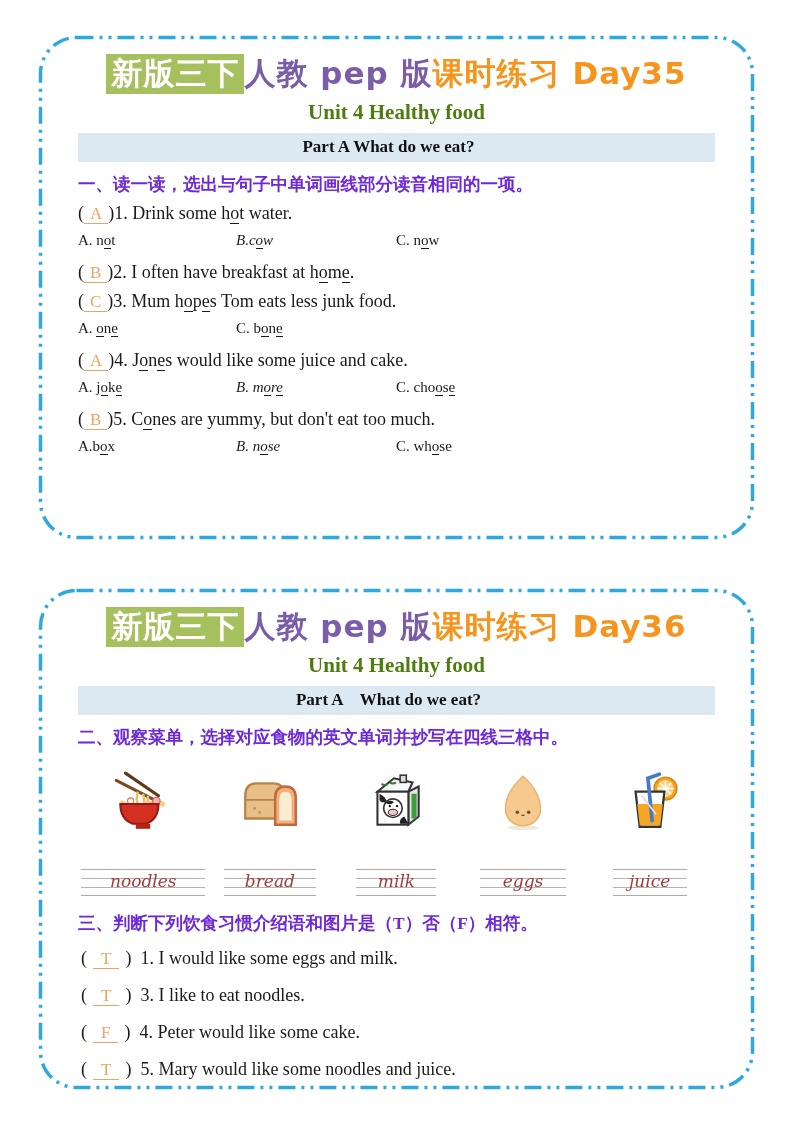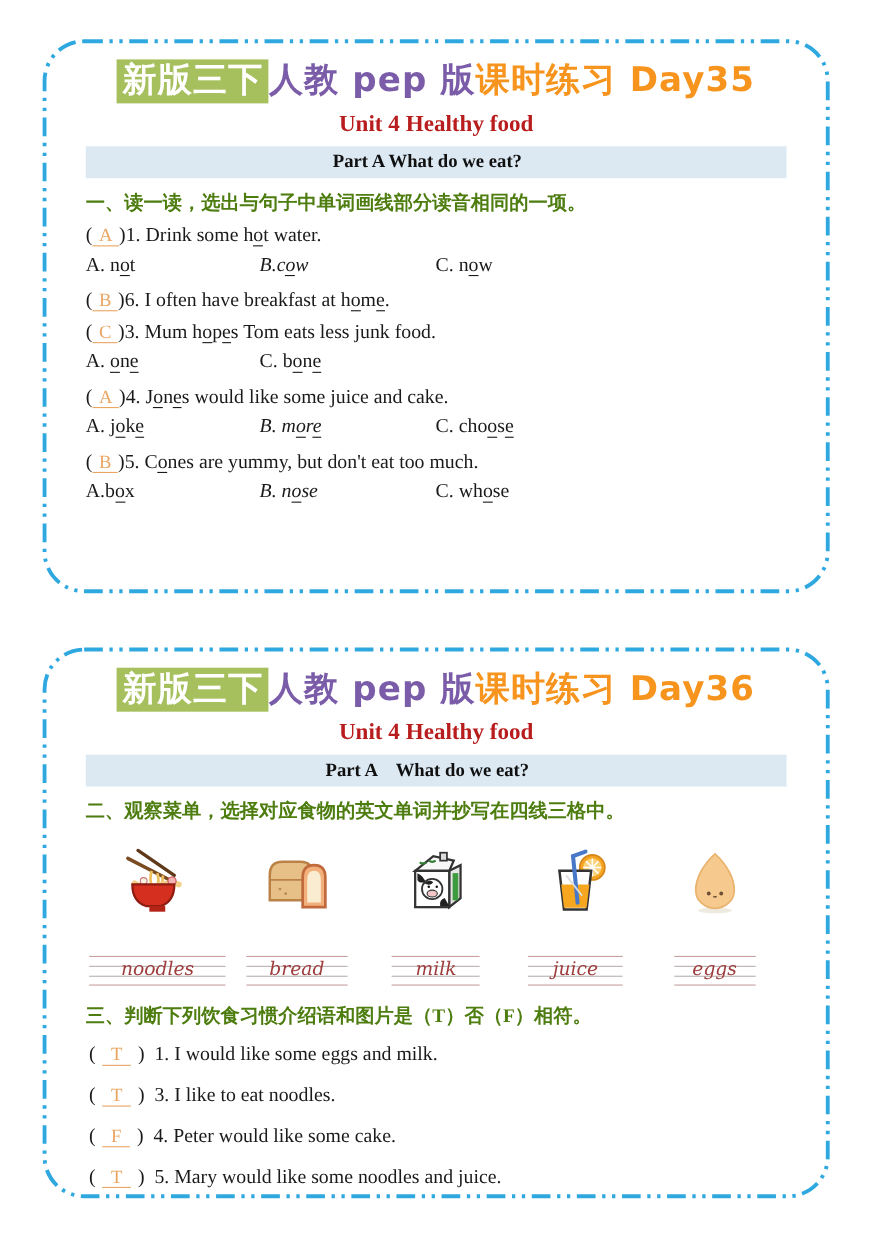--- a/index.html
+++ b/index.html
@@ -19,36 +19,36 @@
     text-align:center; font-family:"DejaVu Sans", sans-serif;
     font-weight:800; font-size:31px; line-height:40px; margin-top:4px;
     letter-spacing:1px; white-space:nowrap;
   }
   .badge { background:#a7c05e; color:#ffffff; padding:1px 5px 3px 5px; }
   .t-purple { color:#7a5ca8; }
   .t-orange { color:#f7941e; }
   .t-day { color:#f7941e; margin-left:12px; }
 
   .unit {
-    text-align:center; color:#b91c1c; font-weight:bold;
+    text-align:center; color:#4d7c0f; font-weight:bold;
     font-size:21px; margin-top:7px; line-height:24px;
   }
   .partbar {
     background:#dce9f2; text-align:center; font-weight:bold;
     font-size:17px; color:#101010; margin-top:9px; padding:4px 16px 5px 0;
     white-space:pre-wrap; line-height:20px;
   }
   .sec-heading {
-    color:#4d7c0f; font-weight:bold; font-size:17.5px;
+    color:#6d28d9; font-weight:bold; font-size:17.5px;
     margin:11px 0 4px 0; line-height:23px;
   }
 
   .qblock { margin:0; }
   .q-stem { font-size:18px; line-height:23px; margin:6px 0 4px 0; }
-  .q-opts { display:flex; font-size:18px; line-height:23px; margin:4px 0 9px 0; }
+  .q-opts { display:flex; font-size:15px; line-height:23px; margin:4px 0 9px 0; }
   .opt-a { width:158px; }
   .opt-b { width:160px;font-style:italic; }
   .opt-c { flex:1; }
   .paren { color:#1a1a1a; }
   .ans {
     color:#e9a562; border-bottom:1.5px solid #e9a562;
     padding:0 6px; font-size:17px;
   }
   .u { border-bottom:1.6px solid #1a1a1a; }
 
@@ -107,21 +107,21 @@
       </div>
       <div class="q-opts">
         <span class="opt-a"><span>A. n</span><span class="u">o</span><span>t</span></span>
         <span class="opt-b"><span>B.c</span><span class="u">o</span><span>w</span></span>
         <span class="opt-c"><span>C. n</span><span class="u">o</span><span>w</span></span>
       </div>
     </div>
 
     <div class="qblock">
       <div class="q-stem">
-        <span class="paren">(</span><span class="ans">B</span><span class="paren">)</span><span><span>6. I often have breakfast at h</span><span class="u">o</span><span>m</span><span class="u">e</span><span>.</span></span>
+        <span class="paren">(</span><span class="ans">B</span><span class="paren">)</span><span><span>2. I often have breakfast at h</span><span class="u">o</span><span>m</span><span class="u">e</span><span>.</span></span>
       </div>
     </div>
 
     <div class="qblock">
       <div class="q-stem">
         <span class="paren">(</span><span class="ans">C</span><span class="paren">)</span><span><span>3. Mum h</span><span class="u">o</span><span>p</span><span class="u">e</span><span>s Tom eats less junk food.</span></span>
       </div>
       <div class="q-opts">
         <span class="opt-a"><span>A. </span><span class="u">o</span><span>n</span><span class="u">e</span></span>
         <span class="opt-c"><span>C. b</span><span class="u">o</span><span>n</span><span class="u">e</span></span>
@@ -220,49 +220,49 @@
           </svg>
         </span>
         <div class="wgrid">
           <span class="wword">milk</span>
         </div>
       </div>
 
       <div class="food-item">
         <span class="food-icon">
           <svg width="66" height="66" viewBox="0 0 64 64">
+            <ellipse cx="32" cy="57" rx="15" ry="2.5" fill="#efeae0"></ellipse>
+            <path d="M32 7 C21 17 15 29 15 39 a17 16 0 0 0 34 0 C49 29 43 17 32 7 z" fill="#f6c98e" stroke="#eab36d" stroke-width="1.5"></path>
+            <circle cx="26.5" cy="42" r="1.7" fill="#6b4f35"></circle>
+            <circle cx="37.5" cy="42" r="1.7" fill="#6b4f35"></circle>
+            <path d="M30.5 44.5 q1.5 1 3 0" stroke="#6b4f35" stroke-width="1.2" fill="none"></path>
+          </svg>
+        </span>
+        <div class="wgrid">
+          <span class="wword">eggs</span>
+        </div>
+      </div>
+
+      <div class="food-item">
+        <span class="food-icon">
+          <svg width="66" height="66" viewBox="0 0 64 64">
             <circle cx="47" cy="19" r="11" fill="#f6a623" stroke="#d8871a" stroke-width="1.6"></circle>
             <circle cx="47" cy="19" r="8" fill="#fbd27c"></circle>
             <path d="M47 11 v16 M39 19 h16 M41.5 13.5 l11 11 M52.5 13.5 l-11 11" stroke="#ffffff" stroke-width="1.4"></path>
             <polygon points="18,22 46,22 42,56 22,56" fill="#ffffff" stroke="#333333" stroke-width="2.2"></polygon>
             <polygon points="19.6,34 44.4,34 42,54.5 22,54.5" fill="#f6a71f"></polygon>
             <polyline points="41,5 30,9 34,50" stroke="#4a78c8" stroke-width="3.6" fill="none" stroke-linecap="round"></polyline>
             <line x1="24" y1="26" x2="38" y2="44" stroke="#dddddd" stroke-width="1.6"></line>
           </svg>
         </span>
         <div class="wgrid">
           <span class="wword">juice</span>
         </div>
       </div>
 
-      <div class="food-item">
-        <span class="food-icon">
-          <svg width="66" height="66" viewBox="0 0 64 64">
-            <ellipse cx="32" cy="57" rx="15" ry="2.5" fill="#efeae0"></ellipse>
-            <path d="M32 7 C21 17 15 29 15 39 a17 16 0 0 0 34 0 C49 29 43 17 32 7 z" fill="#f6c98e" stroke="#eab36d" stroke-width="1.5"></path>
-            <circle cx="26.5" cy="42" r="1.7" fill="#6b4f35"></circle>
-            <circle cx="37.5" cy="42" r="1.7" fill="#6b4f35"></circle>
-            <path d="M30.5 44.5 q1.5 1 3 0" stroke="#6b4f35" stroke-width="1.2" fill="none"></path>
-          </svg>
-        </span>
-        <div class="wgrid">
-          <span class="wword">eggs</span>
-        </div>
-      </div>
-
     </div>
 
     <div class="sec-heading" style="margin-top:16px;">三、判断下列饮食习惯介绍语和图片是（T）否（F）相符。</div>
 
     <div class="tf-row">
       <span class="paren">(</span><span class="ans tf-ans">T</span><span class="paren">)</span><span class="tf-text">1. I would like some eggs and milk.</span>
     </div>
     <div class="tf-row">
       <span class="paren">(</span><span class="ans tf-ans">T</span><span class="paren">)</span><span class="tf-text">3. I like to eat noodles.</span>
     </div>

